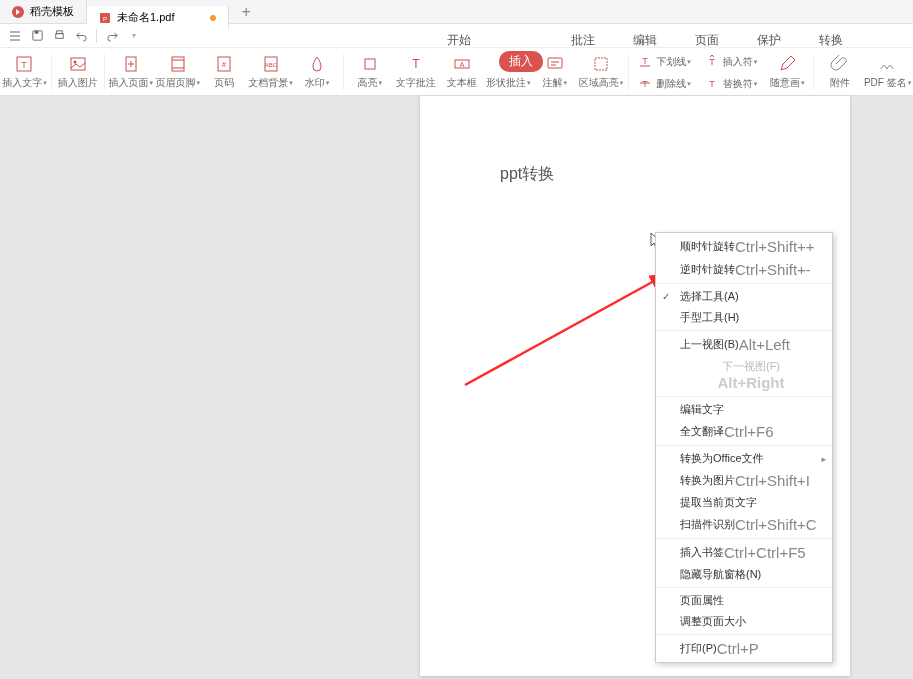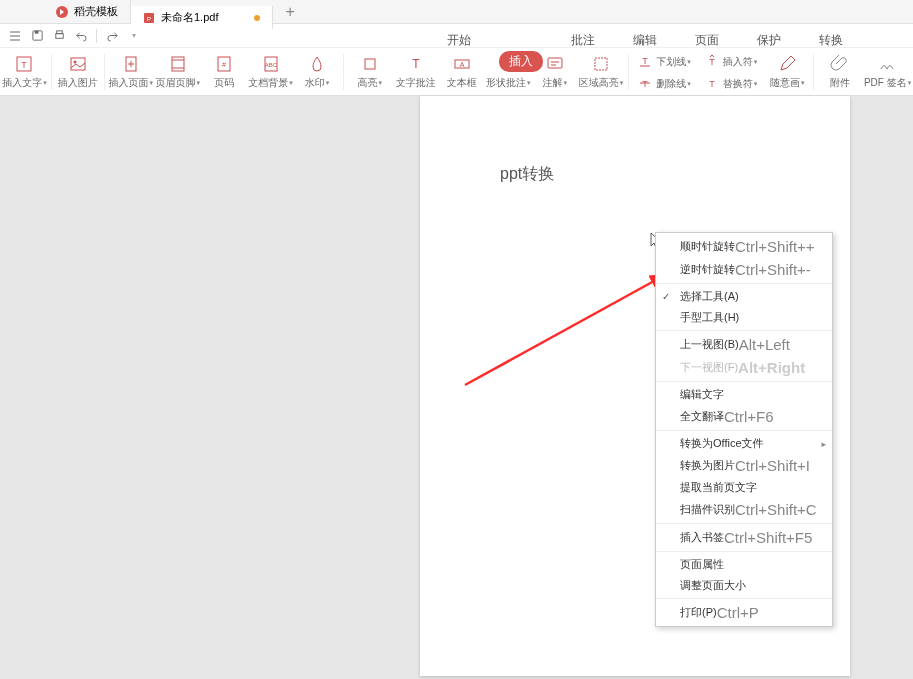--- a/index.html
+++ b/index.html
@@ -1,18 +1,18 @@
 <!DOCTYPE html>
 <html><head>
 <meta charset="utf-8">
 <style>
 * { margin: 0; padding: 0; box-sizing: border-box; font-family: "Microsoft YaHei", sans-serif; }
 body { background: #f5f5f5; width: 913px; height: 679px; overflow: hidden; position: relative; }
 
-.tabs-bar { height: 24px; background: #f5f5f5; display: flex; align-items: center; border-bottom: 1px solid #e0e0e0; padding-left: 44px; }
+.tabs-bar { height: 24px; background: #f5f5f5; display: flex; align-items: center; border-bottom: 1px solid #e0e0e0; }
 .tab { display: flex; align-items: center; padding: 0 12px; height: 100%; font-size: 11px; border-right: 1px solid #e0e0e0; gap: 6px; cursor: pointer; }
 .tab.active { background: #fff; margin-top: 12px; }
 .tab-icon { width: 12px; height: 12px; display: inline-flex; align-items: center; justify-content: center; }
 .tab-dot { width: 6px; height: 6px; border-radius: 50%; background: #f0a030; margin-left: 30px; }
 .tab-add { padding: 0 12px; color: #888; font-size: 16px; cursor: pointer; }
 
 .qat { height: 24px; background: #fff; display: flex; align-items: center; gap: 4px; padding: 0 6px; border-bottom: 1px solid #eee; }
 .qat-btn { width: 18px; height: 18px; display: flex; align-items: center; justify-content: center; color: #666; cursor: pointer; font-size: 12px; }
 .qat-sep { width: 1px; height: 14px; background: #ddd; margin: 0 2px; }
 
@@ -26,21 +26,21 @@
 .ribbon-btn .ribbon-label { font-size: 10px; color: #666; margin-top: 2px; white-space: nowrap; display: flex; align-items: center; gap: 1px; text-align: center; }
 .ribbon-sep { width: 1px; height: 36px; background: #eee; margin: 0 2px; }
 .caret-dn { font-size: 7px; color: #888; }
 
 .workspace { position: absolute; top: 96px; left: 0; right: 0; bottom: 0; background: #e6e6e6; }
 .page { position: absolute; left: 420px; top: 0; width: 430px; height: 580px; background: #fff; box-shadow: 0 1px 3px rgba(0,0,0,0.2); }
 .page-text { position: absolute; left: 80px; top: 68px; font-size: 16px; color: #555; }
 
 .context-menu { position: absolute; left: 655px; top: 232px; width: 178px; background: #fff; border: 1px solid #ccc; box-shadow: 2px 2px 6px rgba(0,0,0,0.2); padding: 2px 0; z-index: 100; }
 .ctx-item { display: flex; align-items: center; justify-content: flex-start; padding: 3px 10px 3px 24px; font-size: 11px; color: #333; cursor: pointer; position: relative; }
-.ctx-item.disabled { color: #bbb; cursor: default; }
+.ctx-item.disabled { color: #bbb; cursor: default; flex-direction: column; }
 .ctx-item .shortcut { color: #888; font-size: 15px; }
 .ctx-item.disabled .shortcut { color: #ccc; font-weight: bold; }
 .ctx-sep { height: 1px; background: #eee; margin: 2px 0; }
 .ctx-check { position: absolute; left: 6px; color: #555; font-size: 10px; }
 .ctx-sub { position: absolute; right: 6px; color: #888; font-size: 9px; }
 
 .arrow { position: absolute; z-index: 50; pointer-events: none; }
 .cursor { position: absolute; left: 650px; top: 232px; z-index: 60; pointer-events: none; }
 </style>
 </head>
@@ -407,21 +407,24 @@
   <div class="ctx-item">
       <span>提取当前页文字</span>
     </div>
   <div class="ctx-item">
       <span>扫描件识别</span>
       <span class="shortcut">Ctrl+Shift+C</span>
     </div>
   <div class="ctx-sep"></div>
   <div class="ctx-item">
       <span>插入书签</span>
-      <span class="shortcut">Ctrl+Shift+F5</span>
+      <span class="shortcut">Ctrl+Ctrl+F5</span>
+    </div>
+  <div class="ctx-item">
+      <span>隐藏导航窗格(N)</span>
     </div>
   <div class="ctx-sep"></div>
   <div class="ctx-item">
       <span>页面属性</span>
     </div>
   <div class="ctx-item">
       <span>调整页面大小</span>
     </div>
   <div class="ctx-sep"></div>
   <div class="ctx-item">

